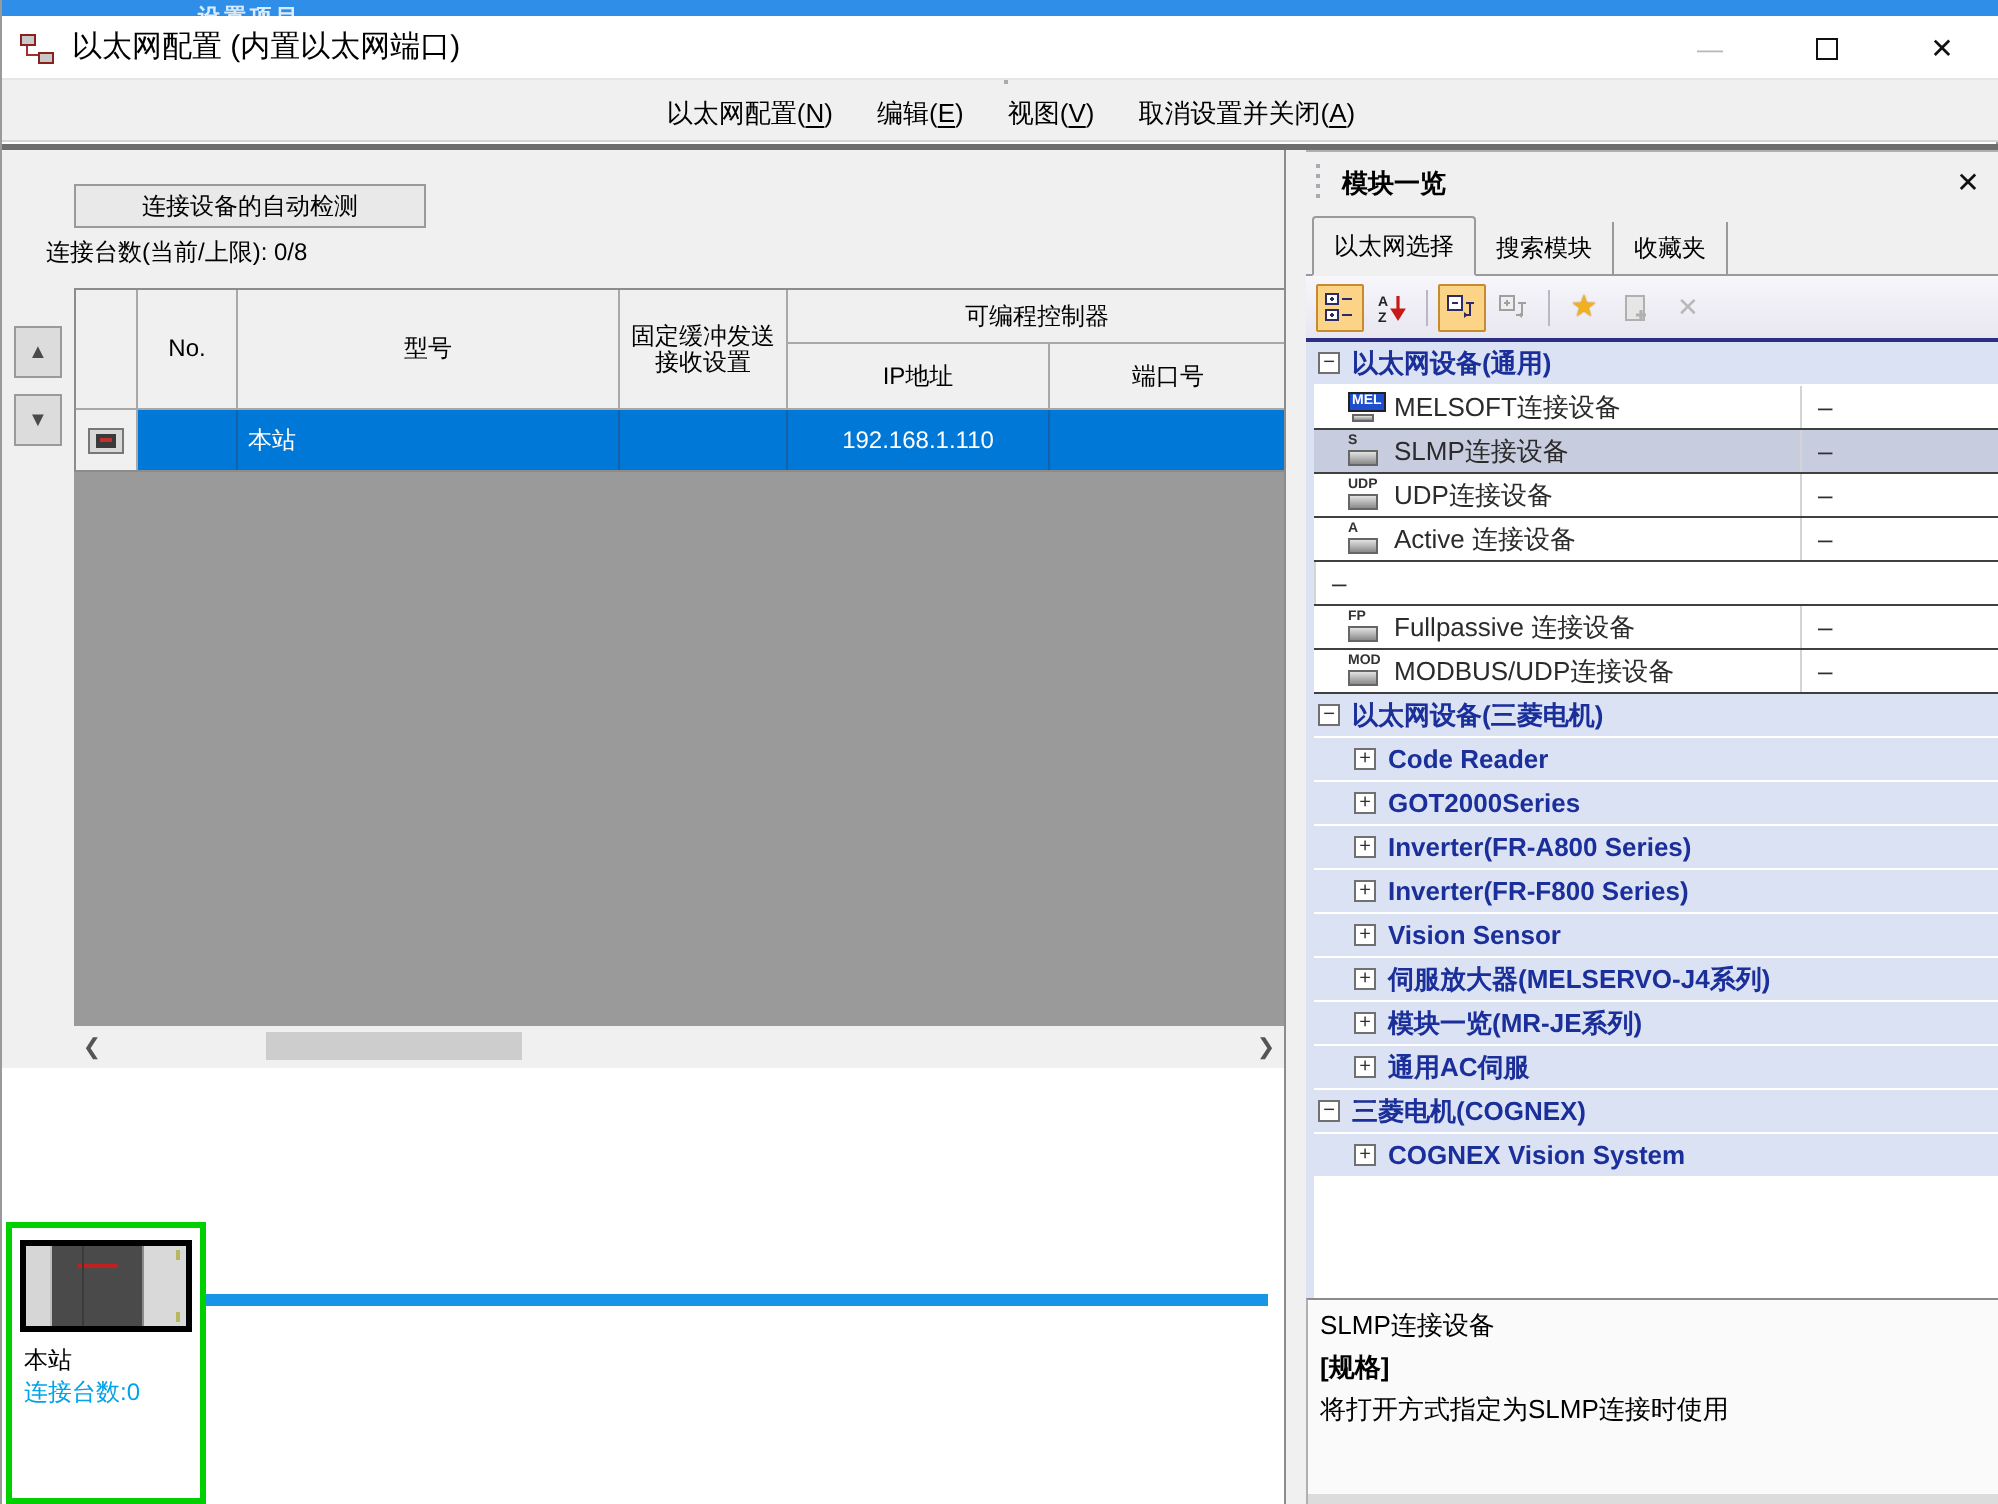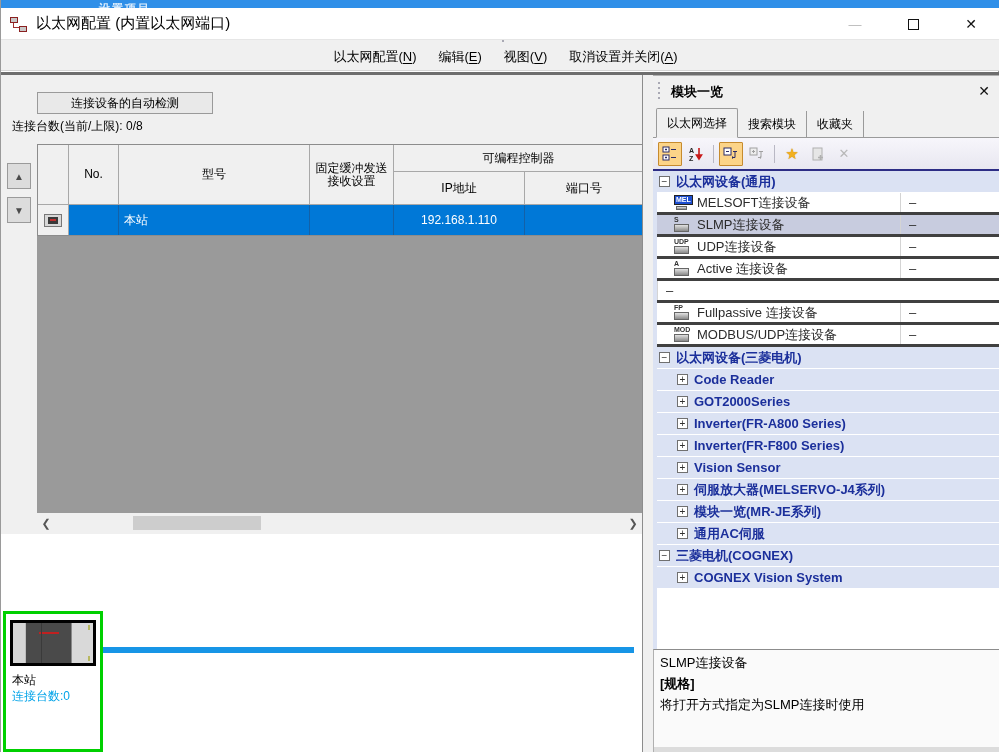--- a/index.html
+++ b/index.html
@@ -39,21 +39,21 @@
   .menu-items { display:flex; margin-left:10px; }
   .menu-item { font-size:13px; color:#000; padding:4px 11px; white-space:nowrap; }
   .menu-item u { text-underline-offset:2px; }
   .content-topline { position:absolute; left:0; top:72px; width:999px; height:3px; background:#6e6e6e; }
 
   
   .left-panel { position:absolute; left:0; top:75px; width:644px; height:677px; background:#f0f0f0; }
   .detect-btn { position:absolute; left:36px; top:17px; width:176px; height:22px;
     background:#e9e9e9; border:1px solid #9a9a9a; font-size:12px; color:#000;
     display:flex; align-items:center; justify-content:center; }
-  .count-label { position:absolute; left:11px; top:43px; font-size:12px; color:#000; }
+  .count-label { position:absolute; left:22px; top:43px; font-size:12px; color:#000; }
   .udbtn { position:absolute; left:6px; width:24px; height:26px; background:#dcdcdc;
     border:1px solid #9a9a9a; display:flex; align-items:center; justify-content:center;
     font-size:10px; color:#4a4a4a; }
   .udbtn.up { top:88px; } .udbtn.down { top:122px; }
 
   
   .cfg-table { position:absolute; left:36px; top:69px; width:605px; height:92px;
     border:1px solid #8c8c8c; background:#f0f0f0; }
   .th { position:absolute; background:#f0f0f0; border-right:1px solid #a8a8a8;
     border-bottom:1px solid #a8a8a8; display:flex; align-items:center; justify-content:center;
@@ -132,21 +132,21 @@
   .x-glyph { font-size:13px; font-weight:bold; color:#b8b8b8; line-height:1; }
   .toolbar-underline { position:absolute; left:0; top:93px; width:347px; height:2px; background:#2d2d85; }
 
   .tree { position:absolute; left:0; top:95px; width:347px; height:548px; background:#fff;
     border-left:4px solid #dbe2f3; overflow:hidden; }
   .tree-row { height:22px; display:flex; align-items:center; font-size:13px; }
   .tree-section { background:#dbe2f3; color:#1b2f9b; font-weight:bold; border-bottom:1px solid #fff; }
   .pm-box { width:11px; height:11px; border:1px solid #707070; background:#fff; color:#303030;
     font-size:10px; line-height:9px; text-align:center; margin-right:6px; flex:none; font-weight:normal; }
   .tree-section .pm-box { margin-left:2px; }
-  .tree-item-white { background:#fff; color:#2b2b2b; border-bottom:3px solid #404040; }
+  .tree-item-white { background:#fff; color:#2b2b2b; border-bottom:1px solid #404040; }
   .tree-item-white.selected { background:#c8ccdf; }
   .tree-item-white .lbl-wrap { flex:1; display:flex; align-items:center; padding-left:16px; }
   .tree-val { width:100px; flex:none; align-self:stretch; display:flex; align-items:center;
     border-left:1px solid #d4d4d4; padding-left:8px; color:#303030; }
   .tree-item-blue { background:#dbe2f3; color:#1b2f9b; font-weight:bold; border-bottom:1px solid #fff; padding-left:20px; }
   .dev-icon { width:20px; height:15px; margin-right:4px; position:relative; flex:none; }
   .dev-icon .di-lbl { position:absolute; left:1px; top:-1px; font-size:7px; font-weight:bold;
     color:#333; letter-spacing:0; line-height:8px; white-space:nowrap; }
   .dev-icon .di-body { position:absolute; left:1px; bottom:0; width:15px; height:8px;
     background:linear-gradient(#e2e2e2,#8a8a8a); border:1px solid #666; }

